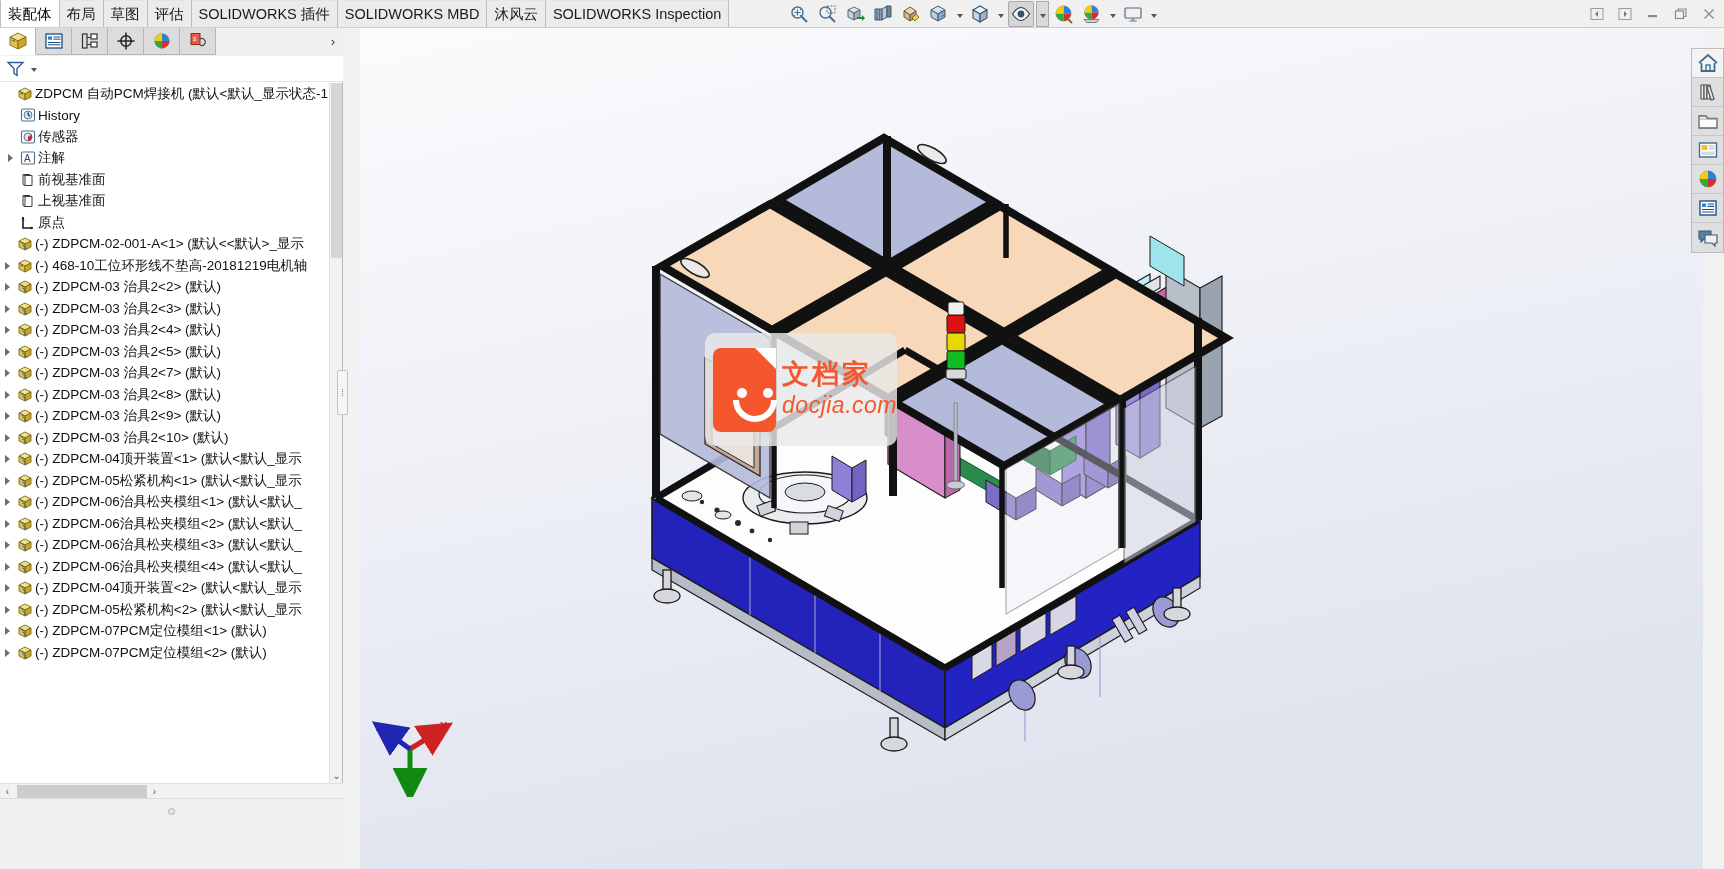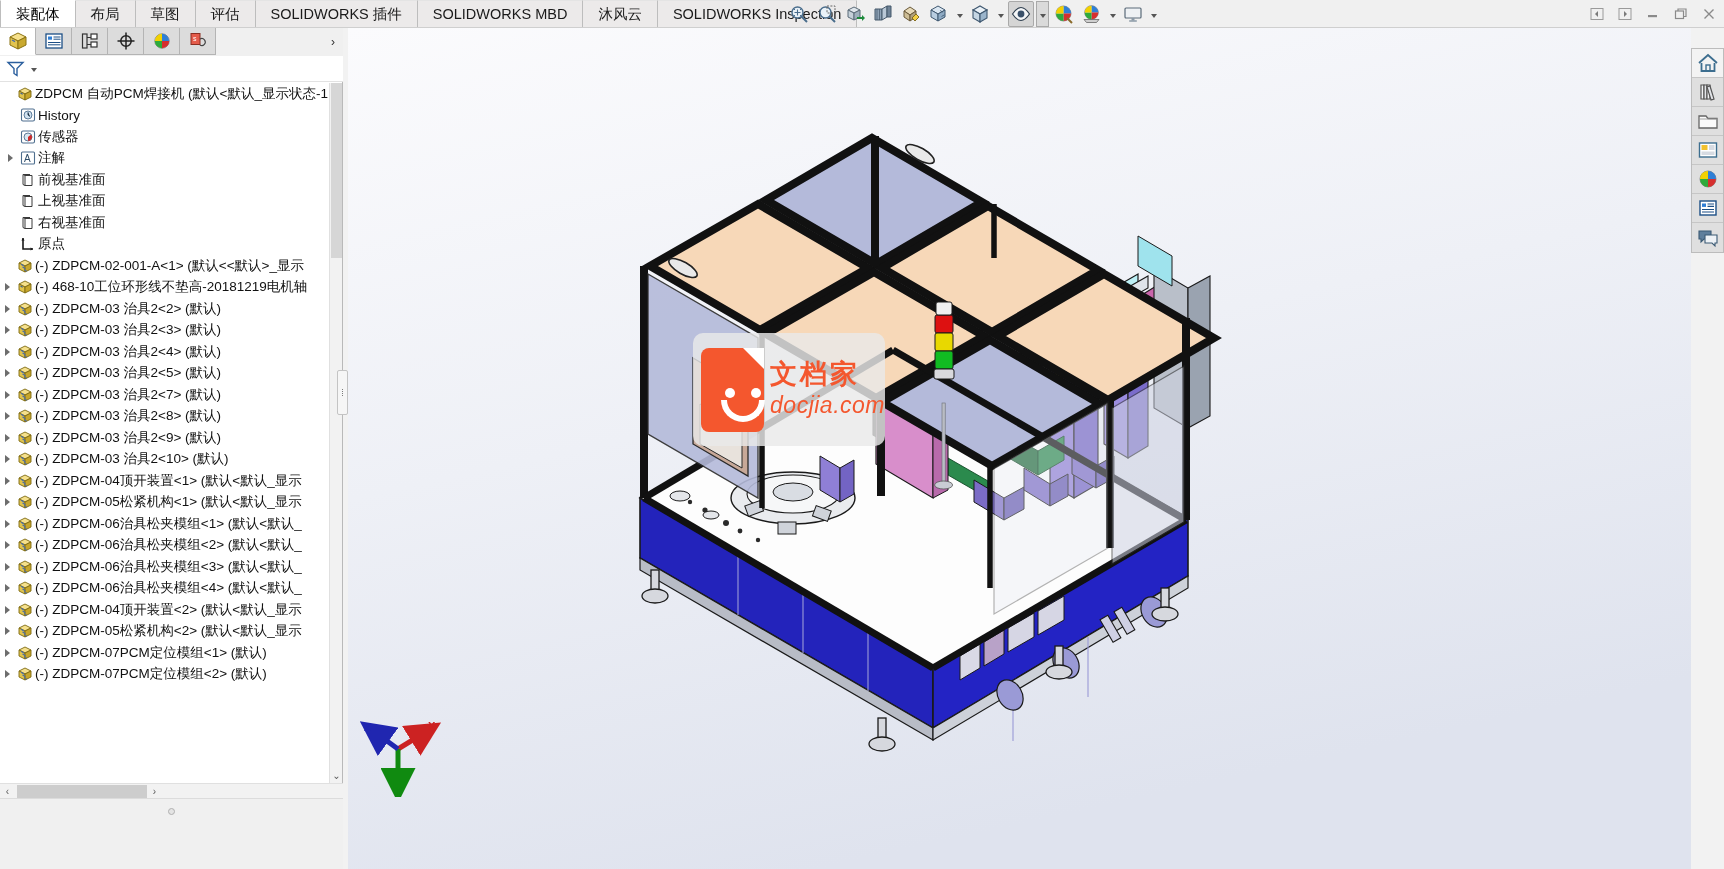--- a/index.html
+++ b/index.html
@@ -14,21 +14,21 @@
 
   
   .tabbar {
     position: absolute; left: 0; top: 0; width: 1724px; height: 28px;
     background: #f0f0f0;
     border-bottom: 1px solid #cfcfcf;
     display: flex; align-items: flex-end;
   }
   .tab {
     height: 27px; line-height: 26px;
-    padding: 0 15px;
+    padding: 0 7px;
     font-size: 14.5px;
     color: #1a1a1a;
     background: #eceaea;
     border-right: 1px solid #bdbdbd;
     border-top: 1px solid #e4e4e4;
     cursor: default;
     white-space: nowrap;
     text-align: center;
   }
   .tab.first { border-left: 1px solid #bdbdbd; }
@@ -147,21 +147,21 @@
 
   
   .splitter {
     position:absolute; left:337px; top:370px; width:11px; height:45px;
     background:#f6f6f6; border:1px solid #c4c4c4; border-radius:2px;
     display:flex; align-items:center; justify-content:center; font-size:9px; color:#666;
   }
 
   
   .graphics {
-    position:absolute; left:348px; top:28px; width:1343px; height:841px;
+    position:absolute; left:360px; top:28px; width:1343px; height:841px;
     background: linear-gradient(170deg,#f7f8fa 0%, #eef0f5 45%, #e3e7ef 100%);
     overflow:hidden;
   }
   .modelwrap { position:absolute; left:0; top:0; width:1343px; height:841px; }
 
   
   .watermark {
     position:absolute; left:345px; top:305px; width:192px; height:113px;
     background: rgba(233,233,233,0.82);
     border-radius:10px;
@@ -488,31 +488,20 @@
         <div class="trow indent1">
           <span class="arrow"></span>
           <span class="ticon">
             <svg width="16" height="16" viewBox="0 0 16 16">
               <path d="M3 2.5l2 1v10l-2-1z" fill="none" stroke="#3a3a3a" stroke-width="1"></path>
               <path d="M5 3.5h7v10H5" fill="none" stroke="#3a3a3a" stroke-width="1"></path>
               <path d="M3 2.5h7M5 13.5h7" stroke="#3a3a3a" stroke-width="1"></path>
             </svg>
           </span>
           <span class="tlabel">上视基准面</span>
-        </div>
-        <div class="trow indent1">
-          <span class="arrow"></span>
-          <span class="ticon">
-            <svg width="16" height="16" viewBox="0 0 16 16">
-              <path d="M3 2.5l2 1v10l-2-1z" fill="none" stroke="#3a3a3a" stroke-width="1"></path>
-              <path d="M5 3.5h7v10H5" fill="none" stroke="#3a3a3a" stroke-width="1"></path>
-              <path d="M3 2.5h7M5 13.5h7" stroke="#3a3a3a" stroke-width="1"></path>
-            </svg>
-          </span>
-          <span class="tlabel">右视基准面</span>
         </div>
         <div class="trow indent1">
           <span class="arrow"></span>
           <span class="ticon">
             <svg width="16" height="16" viewBox="0 0 16 16">
               <path d="M3 2v11h10" fill="none" stroke="#1a1a1a" stroke-width="1.6"></path>
               <path d="M3 2l-1.6 2.4h3.2zM13 13l-2.4-1.6v3.2z" fill="#1a1a1a"></path>
             </svg>
           </span>
           <span class="tlabel">原点</span>

